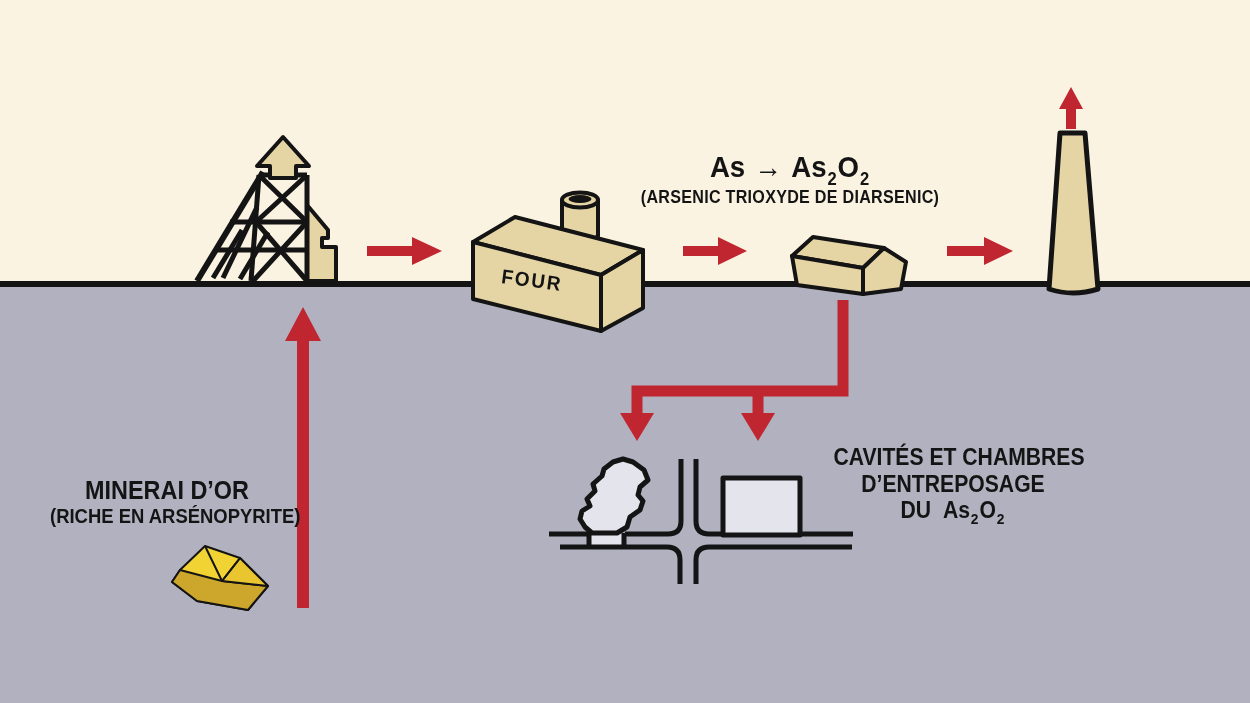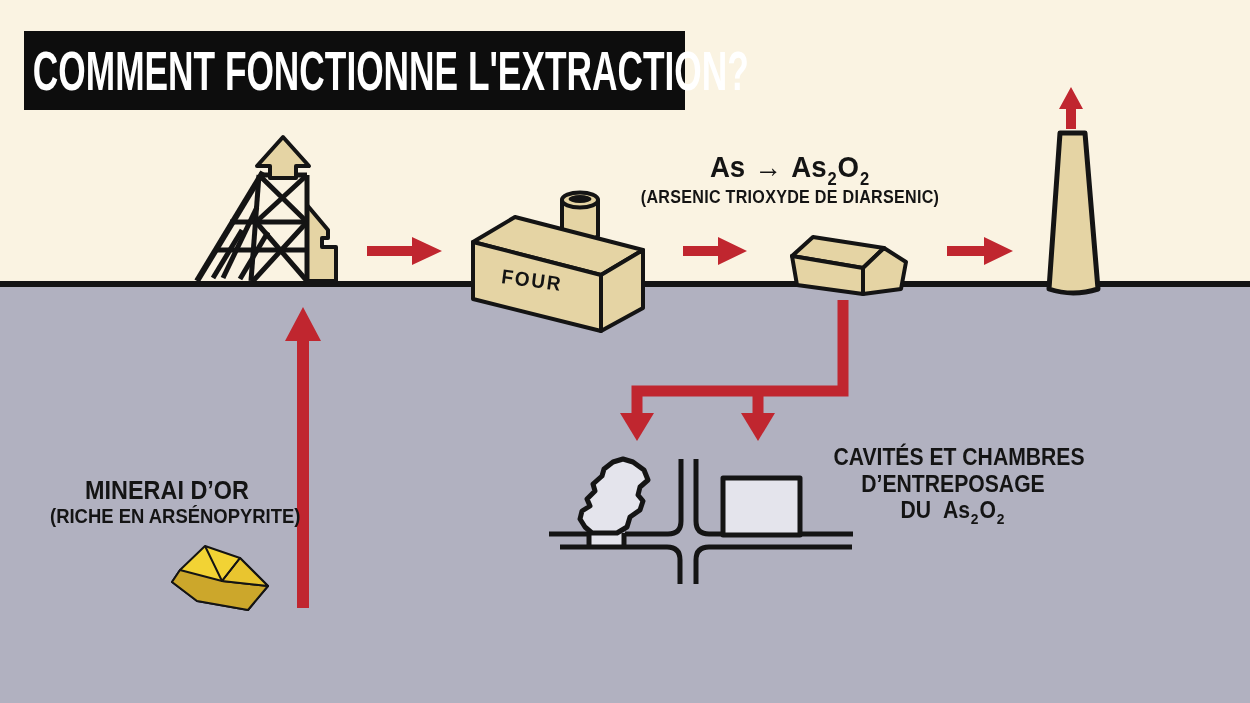--- a/index.html
+++ b/index.html
@@ -112,23 +112,20 @@
     </g>
 
     <path class="tan5" d="M1060,133 L1085,133 L1098,289 Q1073,297 1049,289 Z"></path>
     <path class="red" d="M1071,87 L1083,109 L1076,109 L1076,129 L1066,129 L1066,109 L1059,109 Z"></path>
 
     <path class="red" d="M367,246 L412,246 L412,237 L442,251 L412,265 L412,256 L367,256 Z"></path>
     <path class="red" d="M683,246 L718,246 L718,237 L747,251 L718,265 L718,256 L683,256 Z"></path>
     <path class="red" d="M947,246 L984,246 L984,237 L1013,251 L984,265 L984,256 L947,256 Z"></path>
   </svg>
 
-  <div id="title-banner">
-    <span>COMMENT FONCTIONNE L'EXTRACTION?</span>
-  </div>
 
   <div id="formula-block" class="txt">
     <div id="formula-line">
       <span>As</span><span class="arr">→</span><span>As</span><span class="sub">2</span><span>O</span><span class="sub">2</span>
     </div>
     <div id="formula-caption">(ARSENIC TRIOXYDE DE DIARSENIC)</div>
   </div>
 
   <div id="four-label" class="txt">FOUR</div>
 

